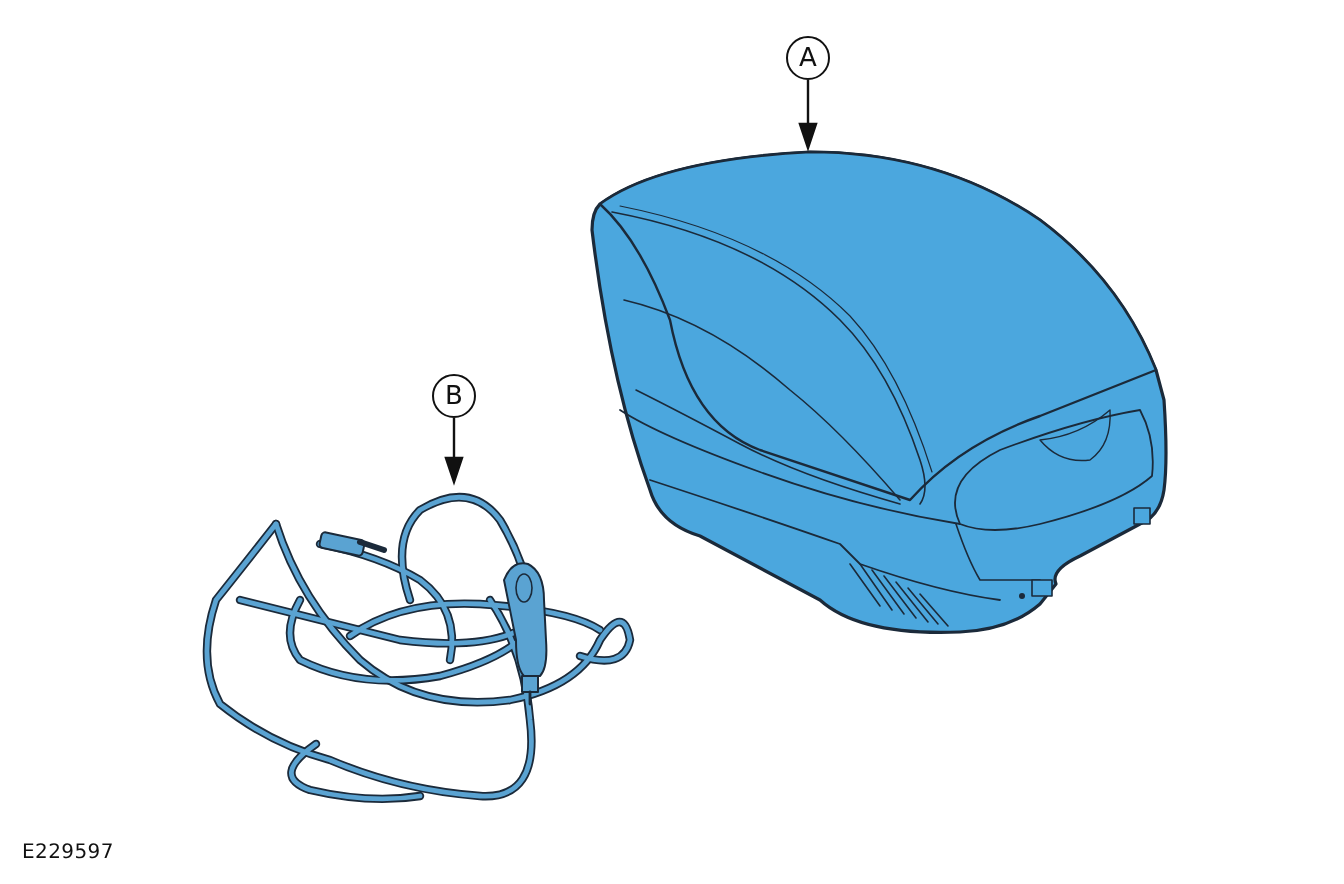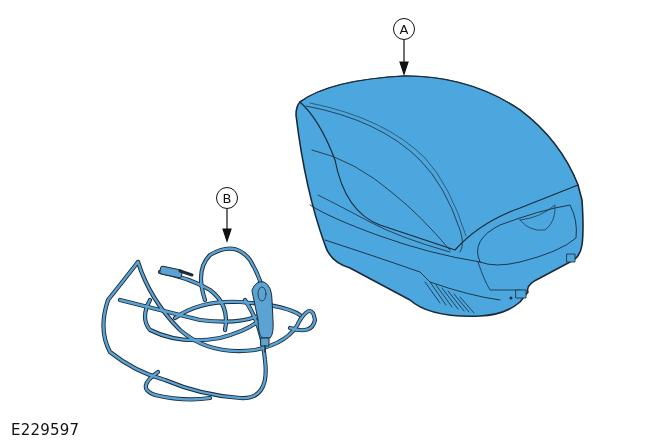--- a/index.html
+++ b/index.html
@@ -2,21 +2,21 @@
 <html><head>
   <meta charset="utf-8">
   <style>
     html, body { margin: 0; padding: 0; background: #ffffff; }
     body { width: 672px; height: 442px; position: relative; overflow: hidden; font-family: "DejaVu Sans", sans-serif; }
     .canvas { position: absolute; left: 0; top: 0; width: 672px; height: 442px; }
     .callout-label {
       position: absolute; width: 22px; height: 22px; border: 1.2px solid #111; border-radius: 50%;
       display: flex; align-items: center; justify-content: center; font-size: 13px; color: #111; background: #fff; box-sizing: border-box;
     }
-    .figure-id { position: absolute; left: 11px; top: 421px; font-size: 15px; color: #111; letter-spacing: 0.2px; }
+    .figure-id { position: absolute; left: 11px; top: 421px; font-size: 10px; color: #111; letter-spacing: 0.2px; }
   </style>
 </head>
 <body>
 
 <div class="canvas">
   <svg width="672" height="442" viewBox="0 0 672 442" xmlns="http://www.w3.org/2000/svg">
 
     <g stroke="#1b2a3a" stroke-linejoin="round" stroke-linecap="round">
 
       <path d="M300 102 Q330 80 405 76 Q470 76 520 110 Q560 140 578 185 L582 200 Q584 230 582 245 Q580 258 570 262 L540 278 Q525 285 528 292 L520 302 Q505 315 480 316 Q430 318 410 300 L350 268 Q330 262 325 245 Q305 190 296 115 Q296 106 300 102 Z" fill="#4ba7de" stroke-width="1.6"></path>

